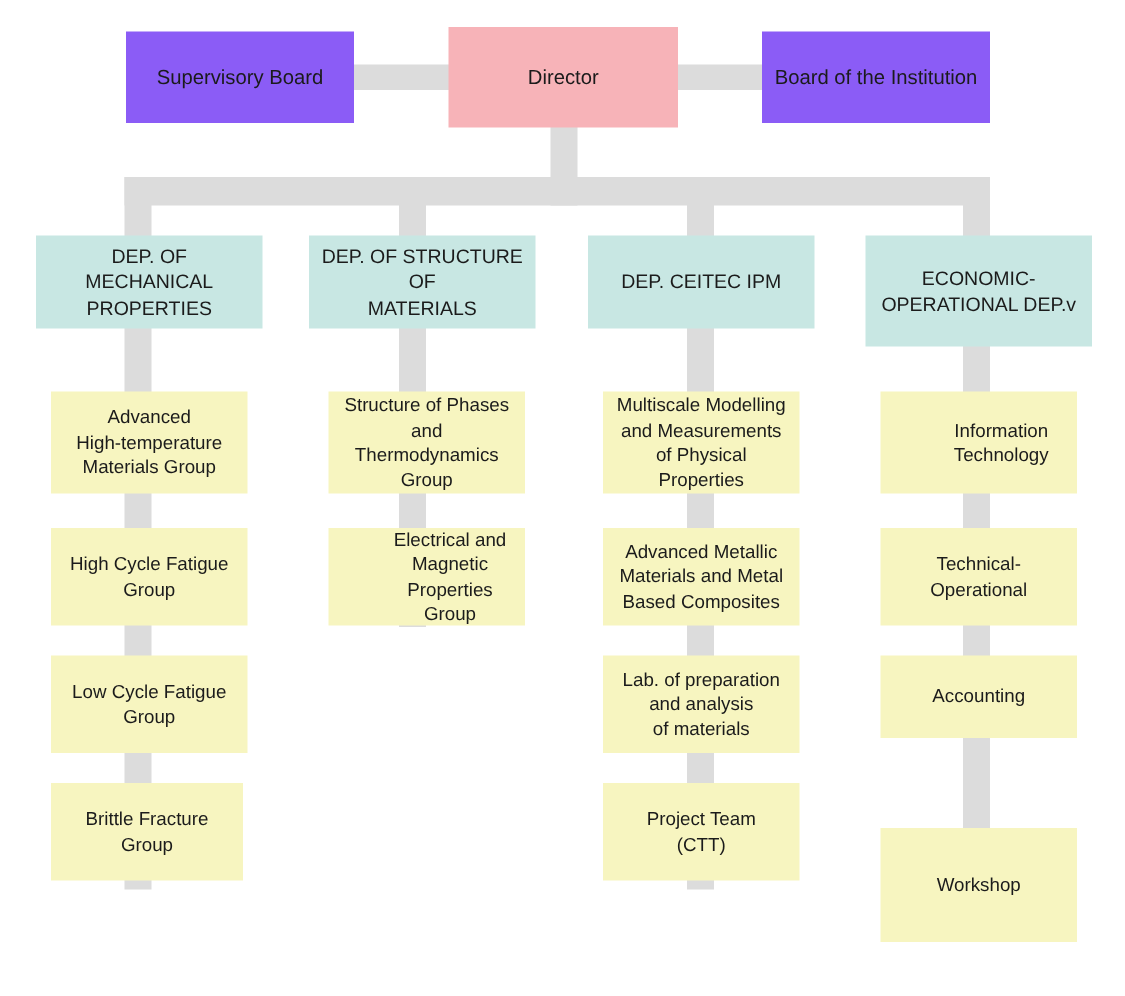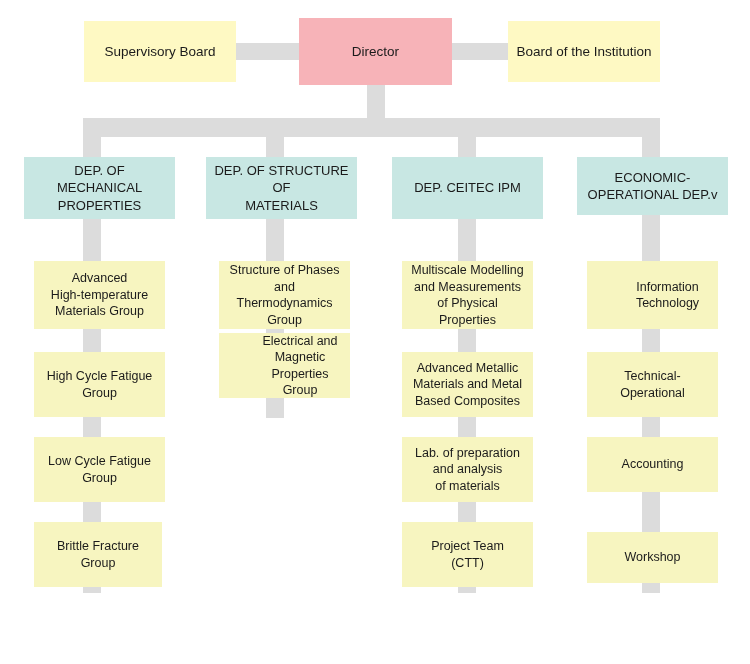--- a/index.html
+++ b/index.html
@@ -34,21 +34,21 @@
     line-height: 1.32;
     padding: 2px 6px;
     z-index: 2;
   }
   .node-label {
     display: block;
     width: 100%;
     white-space: pre-line;
   }
 
-  .node.green  { background: #fef9c3; }
+  .node.green  { background: #8b5cf6; }
   .node.pink   { background: #f7b3b8; }
   .node.teal   { background: #c8e7e3; }
   .node.yellow { background: #f7f5c0; }
 
   .node.top    { font-size: 13.5px; }
   .node.dept   { font-size: 13px; }
   .node.group  { font-size: 12.5px; }
 </style>
 </head>
 <body>
@@ -92,21 +92,21 @@
 
   <div class="node teal dept" style="left:206px; top:157px; width:151px; height:62px;">
     <span class="node-label">DEP. OF STRUCTURE OF
 MATERIALS</span>
   </div>
 
   <div class="node teal dept" style="left:392px; top:157px; width:151px; height:62px;">
     <span class="node-label">DEP. CEITEC IPM</span>
   </div>
 
-  <div class="node teal dept" style="left:577px; top:157px; width:151px; height:58px;">
+  <div class="node teal dept" style="left:577px; top:157px; width:151px; height:74px;">
     <span class="node-label">ECONOMIC-
 OPERATIONAL DEP.v</span>
   </div>
 
   <div class="node yellow group" style="left:34px; top:261px; width:131px; height:68px;">
     <span class="node-label">Advanced
 High-temperature
 Materials Group</span>
   </div>
   <div class="node yellow group" style="left:34px; top:352px; width:131px; height:65px;">
@@ -120,21 +120,21 @@
   <div class="node yellow group" style="left:34px; top:522px; width:128px; height:65px;">
     <span class="node-label">Brittle Fracture
 Group</span>
   </div>
 
   <div class="node yellow group" style="left:219px; top:261px; width:131px; height:68px;">
     <span class="node-label">Structure of Phases
 and Thermodynamics
 Group</span>
   </div>
-  <div class="node yellow group" style="left:219px; top:333px; width:131px; height:65px;padding-left:37px;">
+  <div class="node yellow group" style="left:219px; top:352px; width:131px; height:65px;padding-left:37px;">
     <span class="node-label">Electrical and Magnetic
 Properties Group</span>
   </div>
 
   <div class="node yellow group" style="left:402px; top:261px; width:131px; height:68px;">
     <span class="node-label">Multiscale Modelling
 and Measurements
 of Physical Properties</span>
   </div>
   <div class="node yellow group" style="left:402px; top:352px; width:131px; height:65px;">
@@ -156,17 +156,17 @@
     <span class="node-label">Information
 Technology</span>
   </div>
   <div class="node yellow group" style="left:587px; top:352px; width:131px; height:65px;">
     <span class="node-label">Technical-
 Operational</span>
   </div>
   <div class="node yellow group" style="left:587px; top:437px; width:131px; height:55px;">
     <span class="node-label">Accounting</span>
   </div>
-  <div class="node yellow group" style="left:587px; top:532px; width:131px; height:51px;">
+  <div class="node yellow group" style="left:587px; top:552px; width:131px; height:76px;">
     <span class="node-label">Workshop</span>
   </div>
 
 </div>
 
 </body></html>

